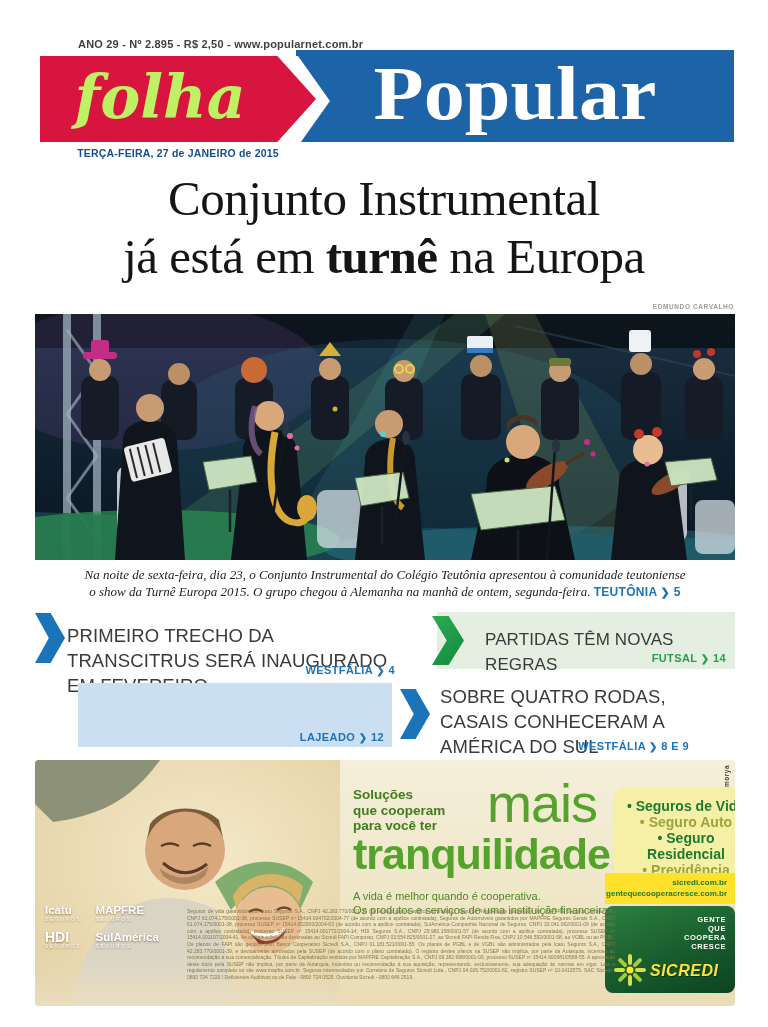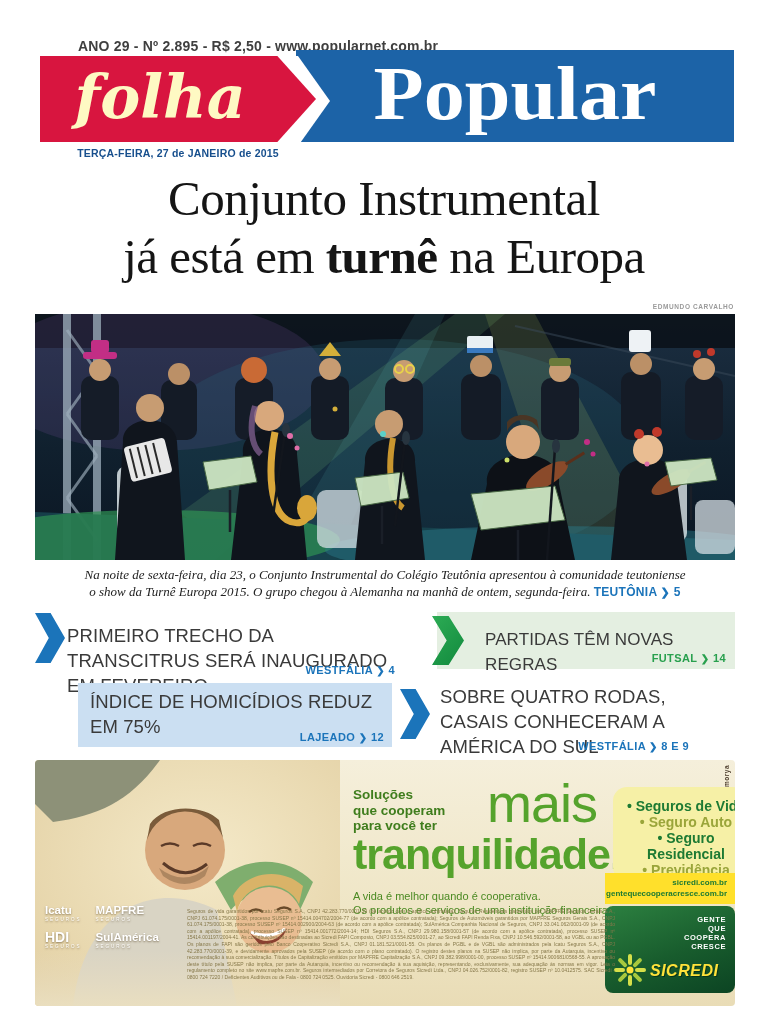--- a/index.html
+++ b/index.html
@@ -1,31 +1,31 @@
 <!DOCTYPE html>
 <html><head>
 <meta charset="utf-8">
 <style>
   html,body{margin:0;padding:0;}
   body{background:#888;font-family:"Liberation Sans",sans-serif;}
   .page{position:relative;width:768px;height:1027px;background:#fff;margin:0 auto;overflow:hidden;}
 
   
-  .topline{position:absolute;left:78px;top:38px;font-size:14px;font-weight:bold;color:#3f3f3f;letter-spacing:.2px;}
+  .topline{position:absolute;left:78px;top:38px;font-size:11px;font-weight:bold;color:#3f3f3f;letter-spacing:.2px;}
 
   
   .mast-blue{position:absolute;left:296px;top:50px;width:438px;height:92px;background:#1c63a7;}
   .mast-blue .word{position:absolute;left:0;top:0;width:100%;height:88px;line-height:86px;text-align:center;
      font-family:"Liberation Serif",serif;font-weight:bold;font-size:76px;color:#fff;transform:scaleX(1.08);transform-origin:center;}
   .mast-gap{position:absolute;left:250px;top:56px;width:80px;height:90px;background:#fff;
      clip-path:polygon(0 0,60% 0,100% 50%,60% 100%,0 100%);}
   .mast-red{position:absolute;left:40px;top:56px;width:276px;height:86px;background:#d8153f;
      clip-path:polygon(0 0,86% 0,100% 50%,86% 100%,0 100%);}
   .mast-red .word{position:absolute;left:0;top:0;width:240px;height:64px;line-height:82px;text-align:center;
-     font-family:"DejaVu Serif","Liberation Serif",serif;font-style:italic;font-weight:bold;font-size:60px;color:#fef9c3;}
+     font-family:"DejaVu Serif","Liberation Serif",serif;font-style:italic;font-weight:bold;font-size:60px;color:#bef264;}
   .mast-date{position:absolute;left:40px;top:147px;width:276px;text-align:center;font-size:10.5px;font-weight:bold;color:#174f8d;letter-spacing:.2px;}
 
   
   .headline{position:absolute;left:0;top:170px;width:768px;text-align:center;
      font-family:"Liberation Serif",serif;color:#151515;font-size:49px;line-height:58px;letter-spacing:-.5px;}
   .headline b{font-weight:bold;}
 
   
   .credit{position:absolute;right:34px;top:303px;font-size:6.5px;color:#9a9a9a;letter-spacing:.6px;font-weight:bold;}
   .photo{position:absolute;left:35px;top:314px;width:700px;height:246px;overflow:hidden;background:#0e1c2a;}
@@ -281,21 +281,20 @@
     <div class="t-ref"><span>WESTFÁLIA</span> <span class="arr">❯</span> <span>4</span></div>
   </div>
 
   <div class="teaser2">
     <div class="chev green"></div>
     <div class="t-title">PARTIDAS TÊM NOVAS REGRAS</div>
     <div class="t-ref green"><span>FUTSAL</span> <span class="arr">❯</span> <span>14</span></div>
   </div>
 
   <div class="teaser3">
-    <div class="t-title">ÍNDICE DE HOMICÍDIOS REDUZ EM 75%</div>
     <div class="t-ref"><span>LAJEADO</span> <span class="arr">❯</span> <span>12</span></div>
   </div>
 
   <div class="teaser4">
     <div class="chev"></div>
     <div class="t-title">SOBRE QUATRO RODAS, CASAIS CONHECERAM A AMÉRICA DO SUL</div>
     <div class="t-ref"><span>WESTFÁLIA</span> <span class="arr">❯</span> <span>8 E 9</span></div>
   </div>
 
   <div class="ad">

